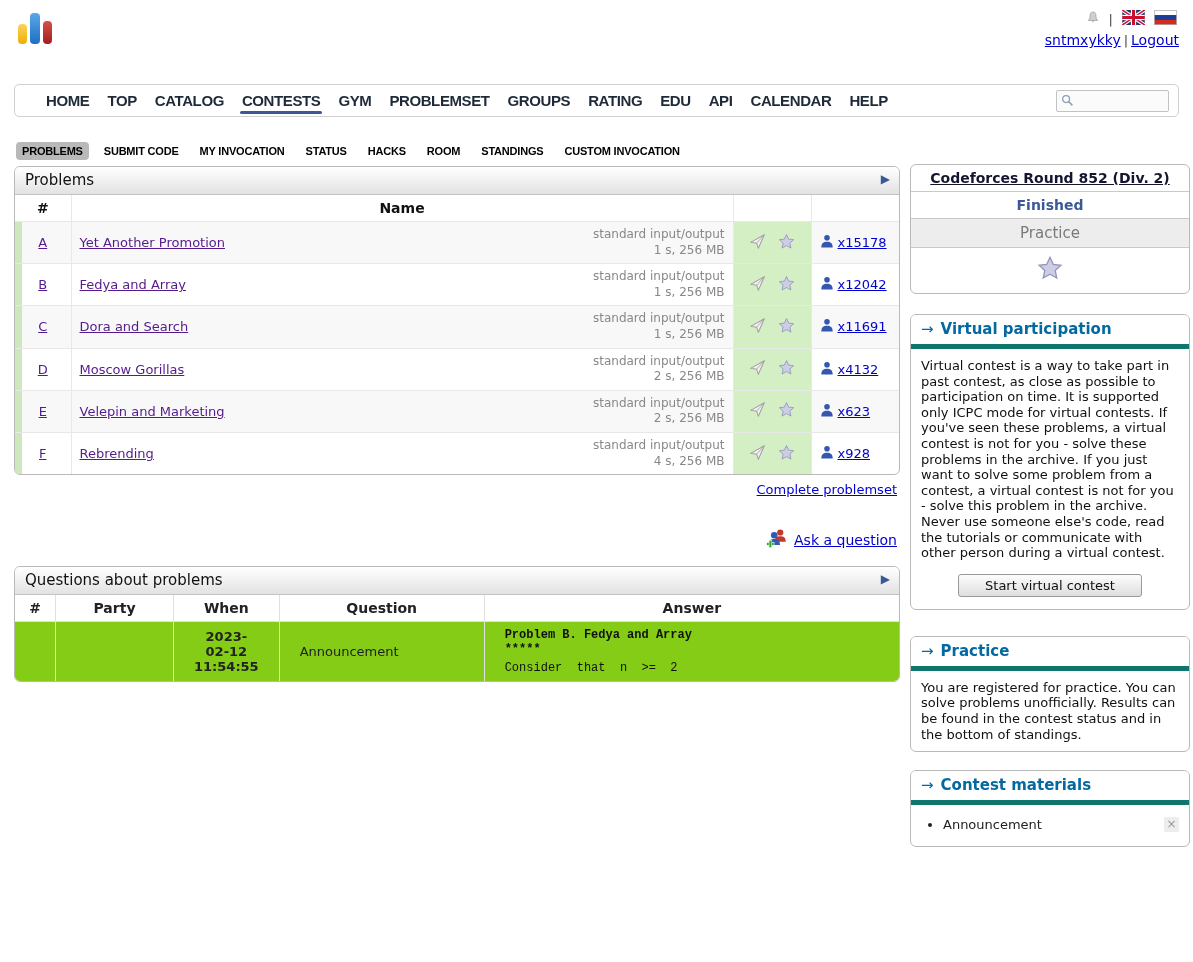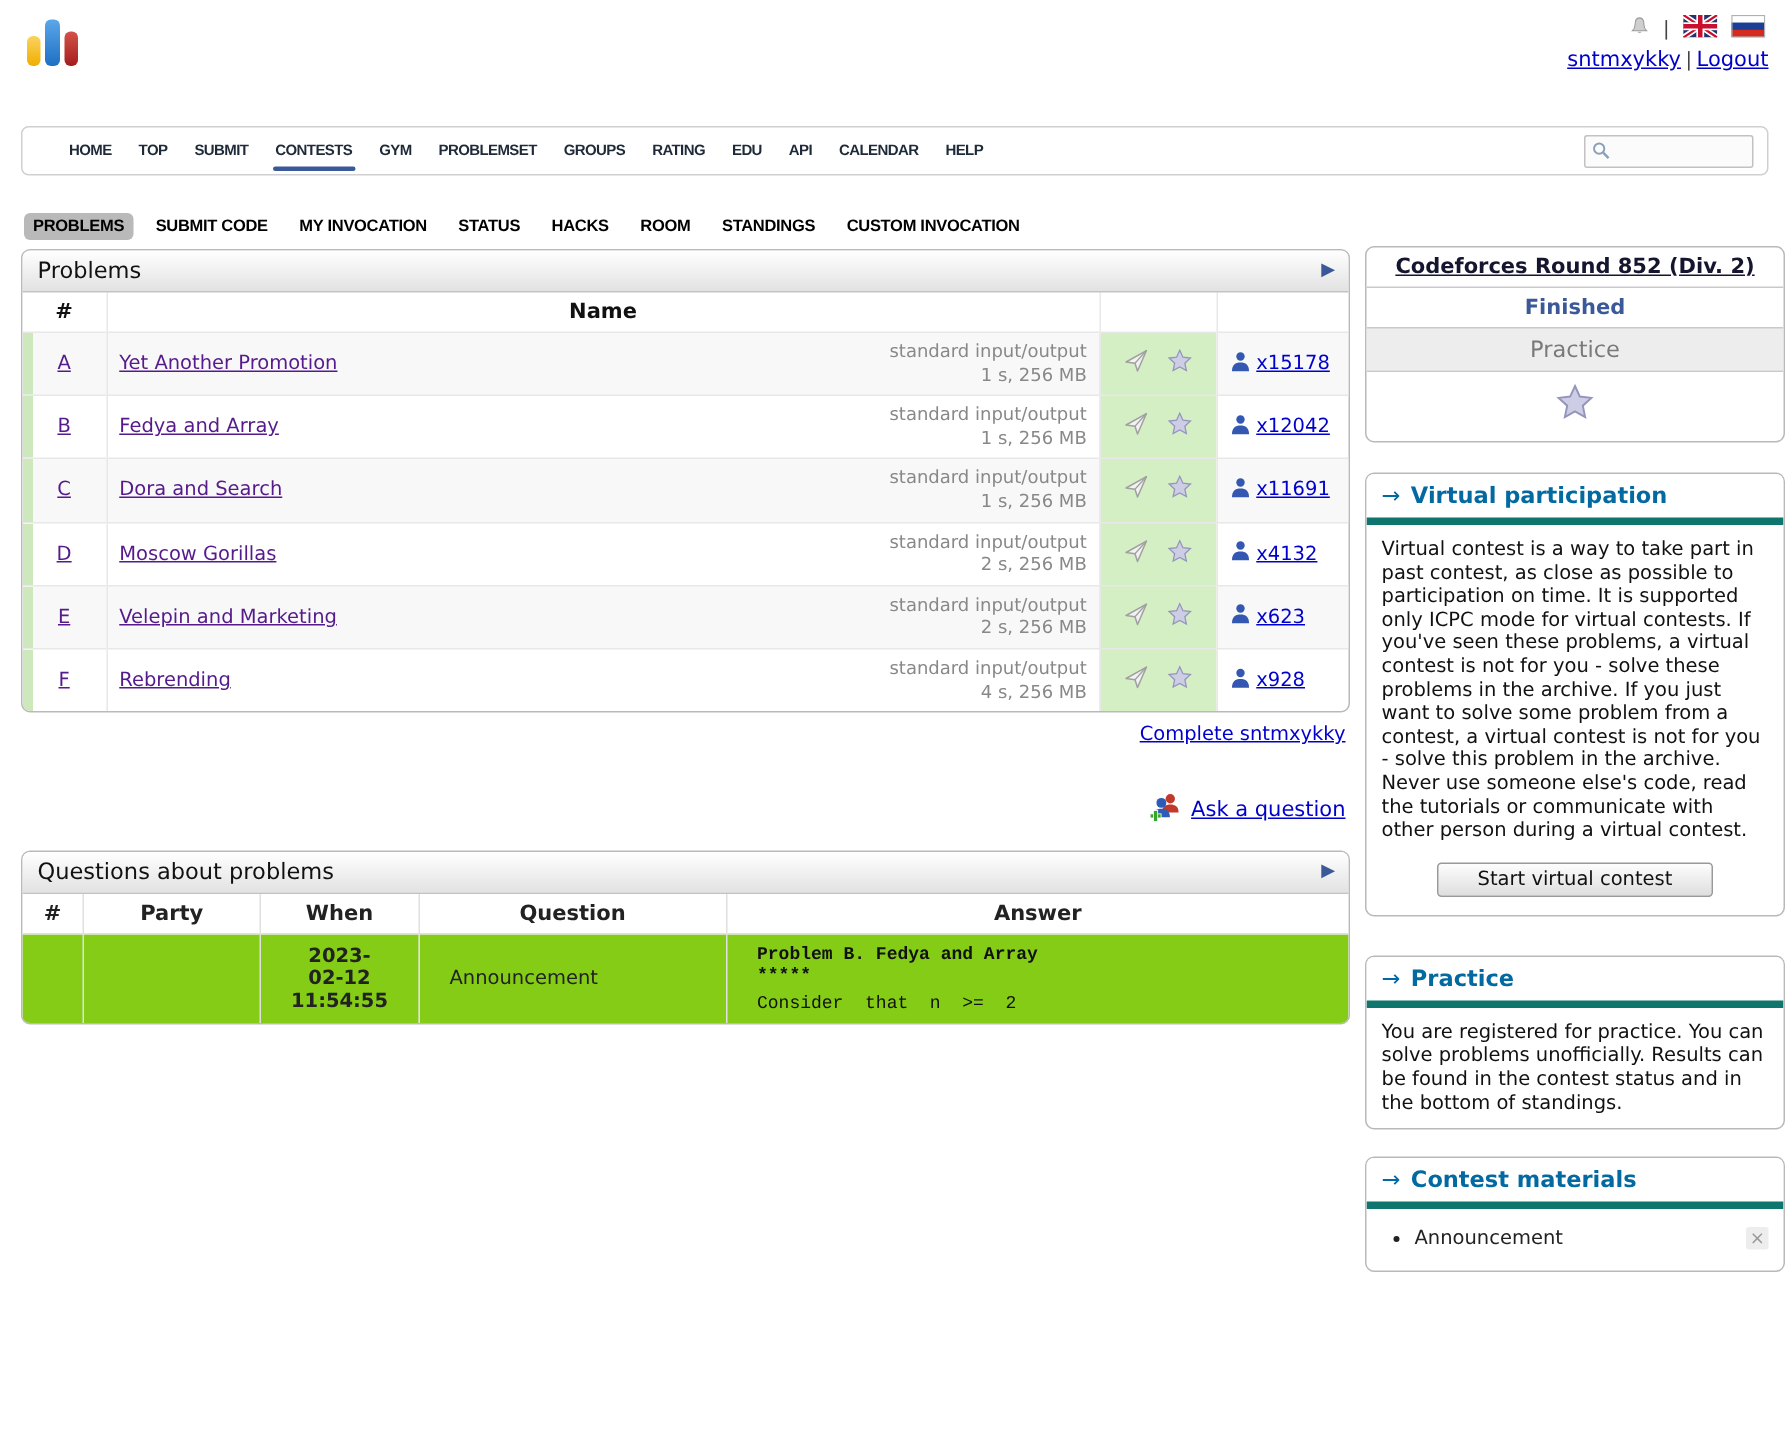--- a/index.html
+++ b/index.html
@@ -24,21 +24,21 @@
 
   .topright1 { position:absolute; top:10px; right:16px; display:flex; align-items:center; gap:9px; }
   .pipe { color:#444; font-size:13px; }
   .flag { display:block; }
   .topright2 { position:absolute; top:32px; right:14px; font-size:14px; }
   .topright2 a { color:#0000cc; }
   .topright2 .pipe { margin:0 3px; }
 
   
   .navbar { position:absolute; left:14px; top:84px; width:1165px; height:33px; border:1px solid #d0d0d0; border-radius:5px; display:flex; align-items:center; padding-left:22px; }
-  .nav-item { position:relative; font-family:"Liberation Sans", sans-serif; font-weight:700; font-size:10px; letter-spacing:-0.4px; color:#1e2a38; padding:0 9px; height:33px; line-height:33px; cursor:pointer; }
+  .nav-item { position:relative; font-family:"Liberation Sans", sans-serif; font-weight:700; font-size:15px; letter-spacing:-0.4px; color:#1e2a38; padding:0 9px; height:33px; line-height:33px; cursor:pointer; }
   .nav-item.active::after { content:""; position:absolute; left:7px; right:7px; bottom:3px; height:3px; background:#3b5998; border-radius:2px; }
   .searchbox { position:absolute; right:9px; top:5px; width:113px; height:22px; border:1px solid #c2c2c2; background:#fbfbfb; border-radius:2px; display:flex; align-items:center; padding-left:4px; }
   .searchbox input { border:none; background:transparent; outline:none; width:84px; font-size:12px; margin-left:3px; font-family:inherit; }
 
   
   .subnav { position:absolute; left:16px; top:142px; display:flex; align-items:center; gap:9px; }
   .subnav-item { font-family:"Liberation Sans", sans-serif; font-weight:700; font-size:11px; color:#000; padding:3px 6px; cursor:pointer; letter-spacing:-0.2px; }
   .subnav-item.active { background:#b9b9b9; border-radius:4px; }
 
   
@@ -146,21 +146,21 @@
         </svg>
     </span>
   </div>
   <div class="topright2">
     <a>sntmxykky</a><span class="pipe">|</span><a>Logout</a>
   </div>
 
   <div class="navbar">
     <div class="nav-item">HOME</div>
     <div class="nav-item">TOP</div>
-    <div class="nav-item">SUBMIT</div>
+    <div class="nav-item">CATALOG</div>
     <div class="nav-item active">CONTESTS</div>
     <div class="nav-item">GYM</div>
     <div class="nav-item">PROBLEMSET</div>
     <div class="nav-item">GROUPS</div>
     <div class="nav-item">RATING</div>
     <div class="nav-item">EDU</div>
     <div class="nav-item">API</div>
     <div class="nav-item">CALENDAR</div>
     <div class="nav-item">HELP</div>
     <div class="searchbox">
@@ -380,21 +380,21 @@
                     </svg></span>
               <a>x928</a>
             </div>
               </td>
           </tr>
         </tbody>
       </table>
     </div>
 
     <div class="complete-row">
-      <a>Complete sntmxykky</a>
+      <a>Complete problemset</a>
     </div>
 
     <div class="ask-row">
       <span>
         <svg width="22" height="22" viewBox="0 0 24 24">
           <circle cx="15.5" cy="6" r="3.4" fill="#c0392b"></circle>
           <path d="M9.5 16 C9.5 11.5 12 10.2 15.5 10.2 C19 10.2 21.5 11.5 21.5 16 Z" fill="#c0392b"></path>
           <circle cx="9" cy="9" r="3.6" fill="#2e5bb7"></circle>
           <path d="M2.8 19.5 C2.8 14.5 5.5 13.2 9 13.2 C12.5 13.2 15.2 14.5 15.2 19.5 Z" fill="#2e5bb7"></path>
           <g fill="#35a52c" stroke="#ffffff" stroke-width="0.6">

